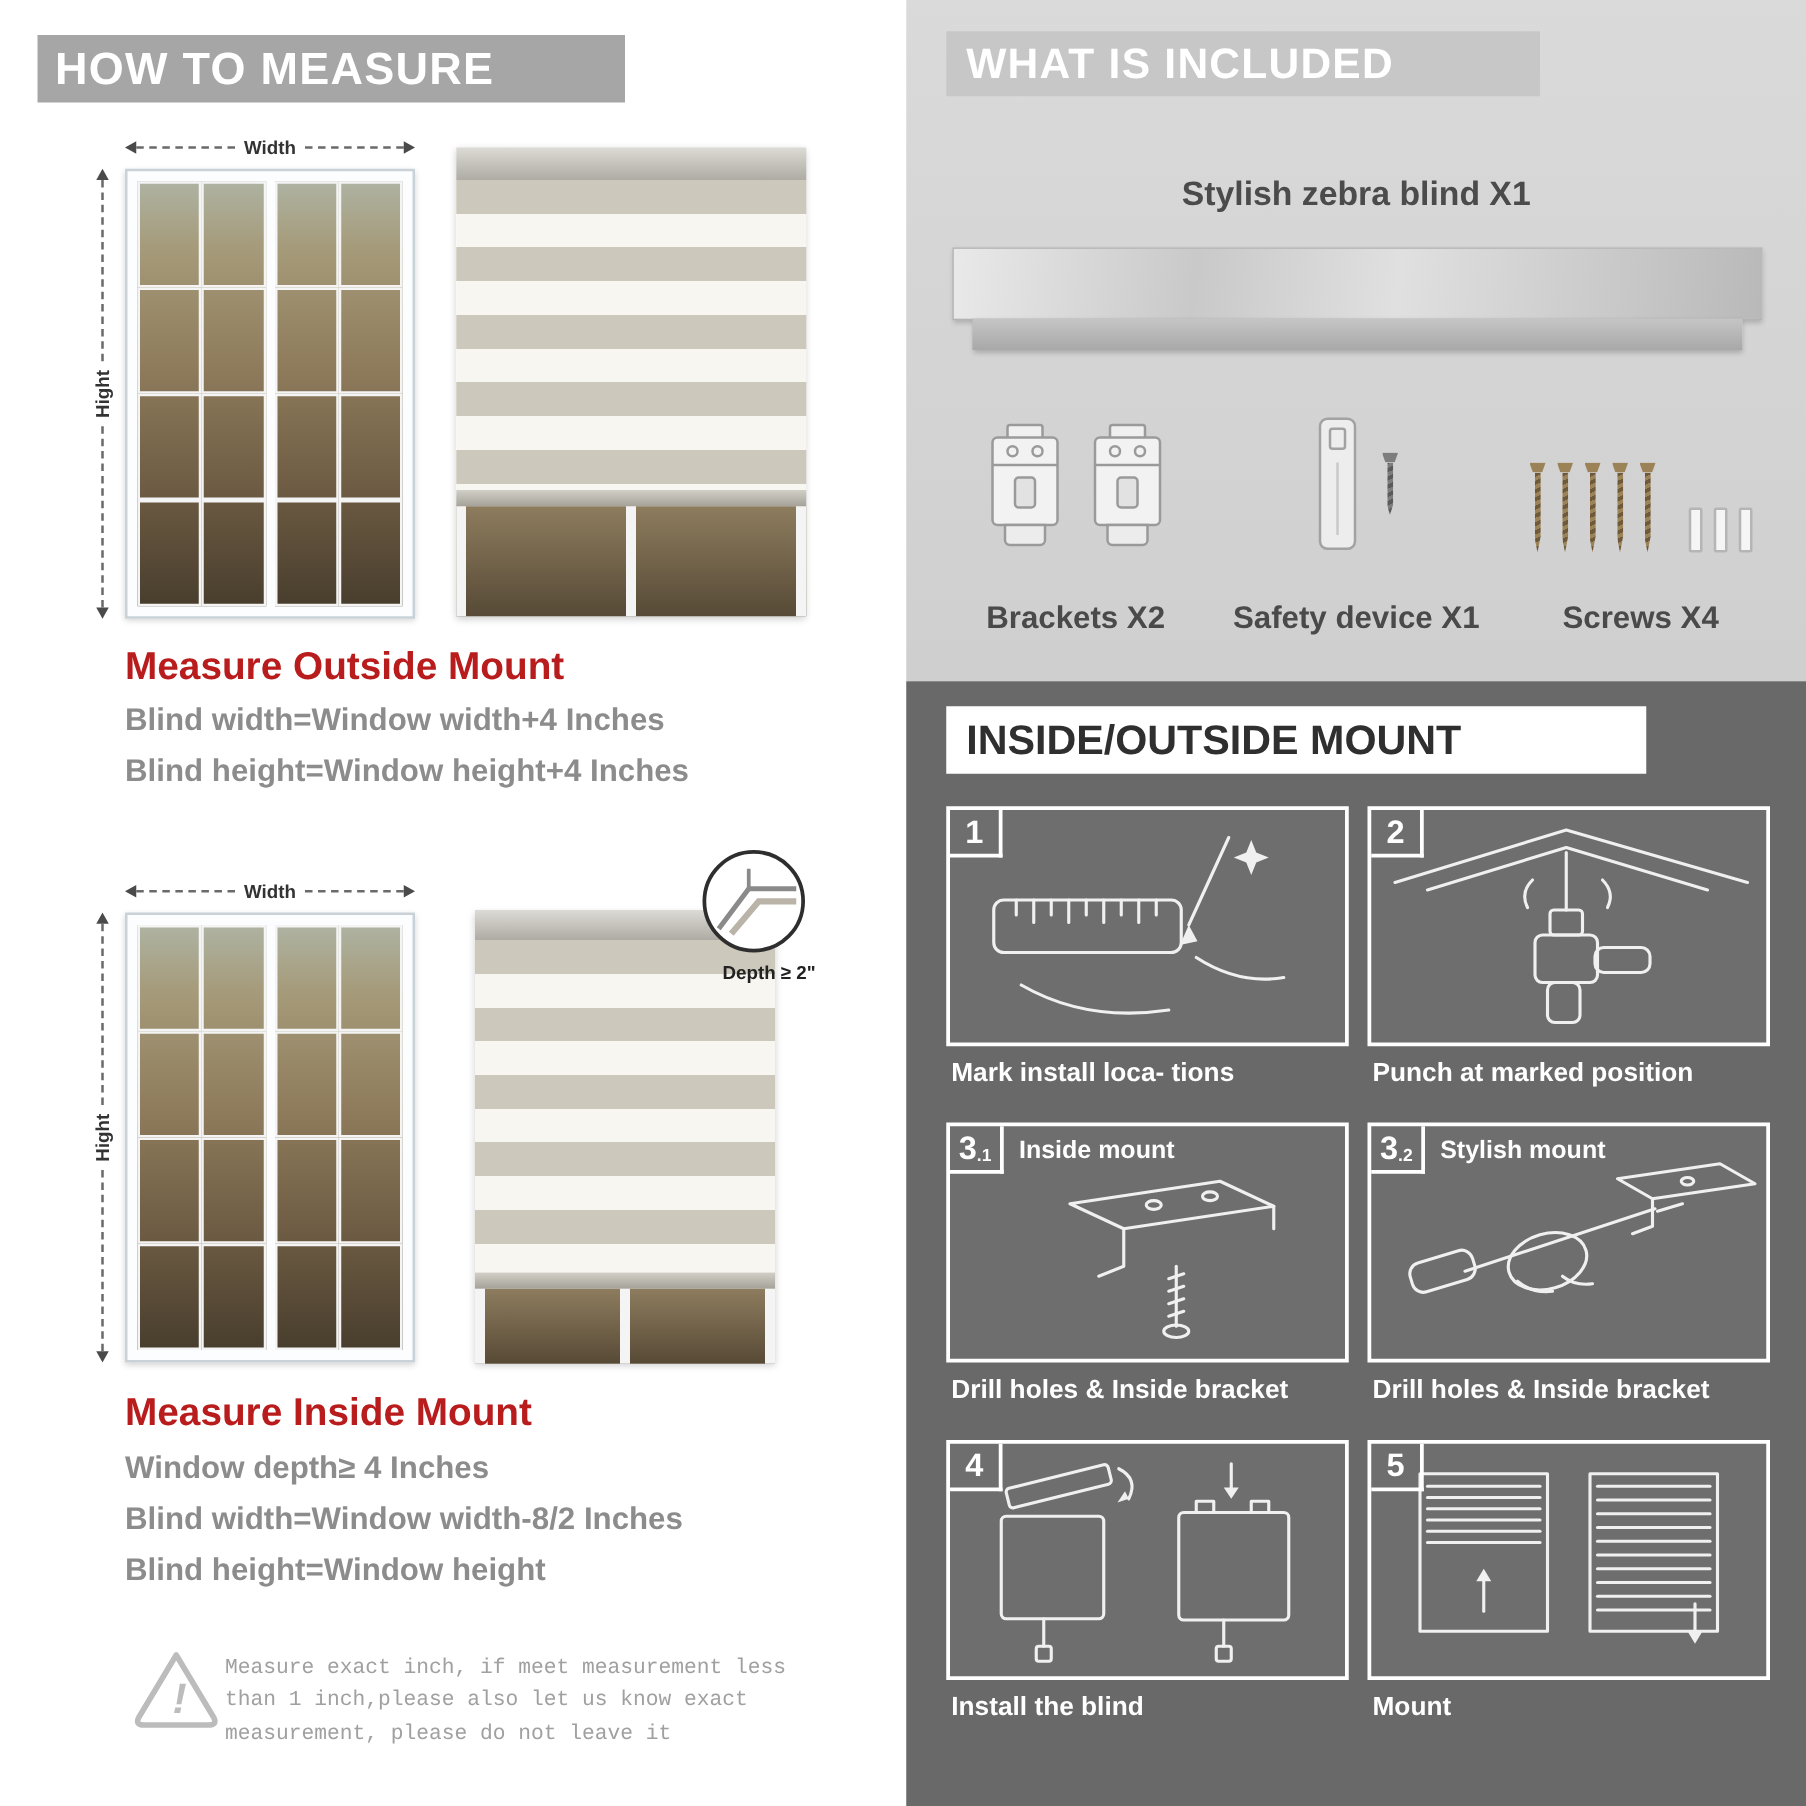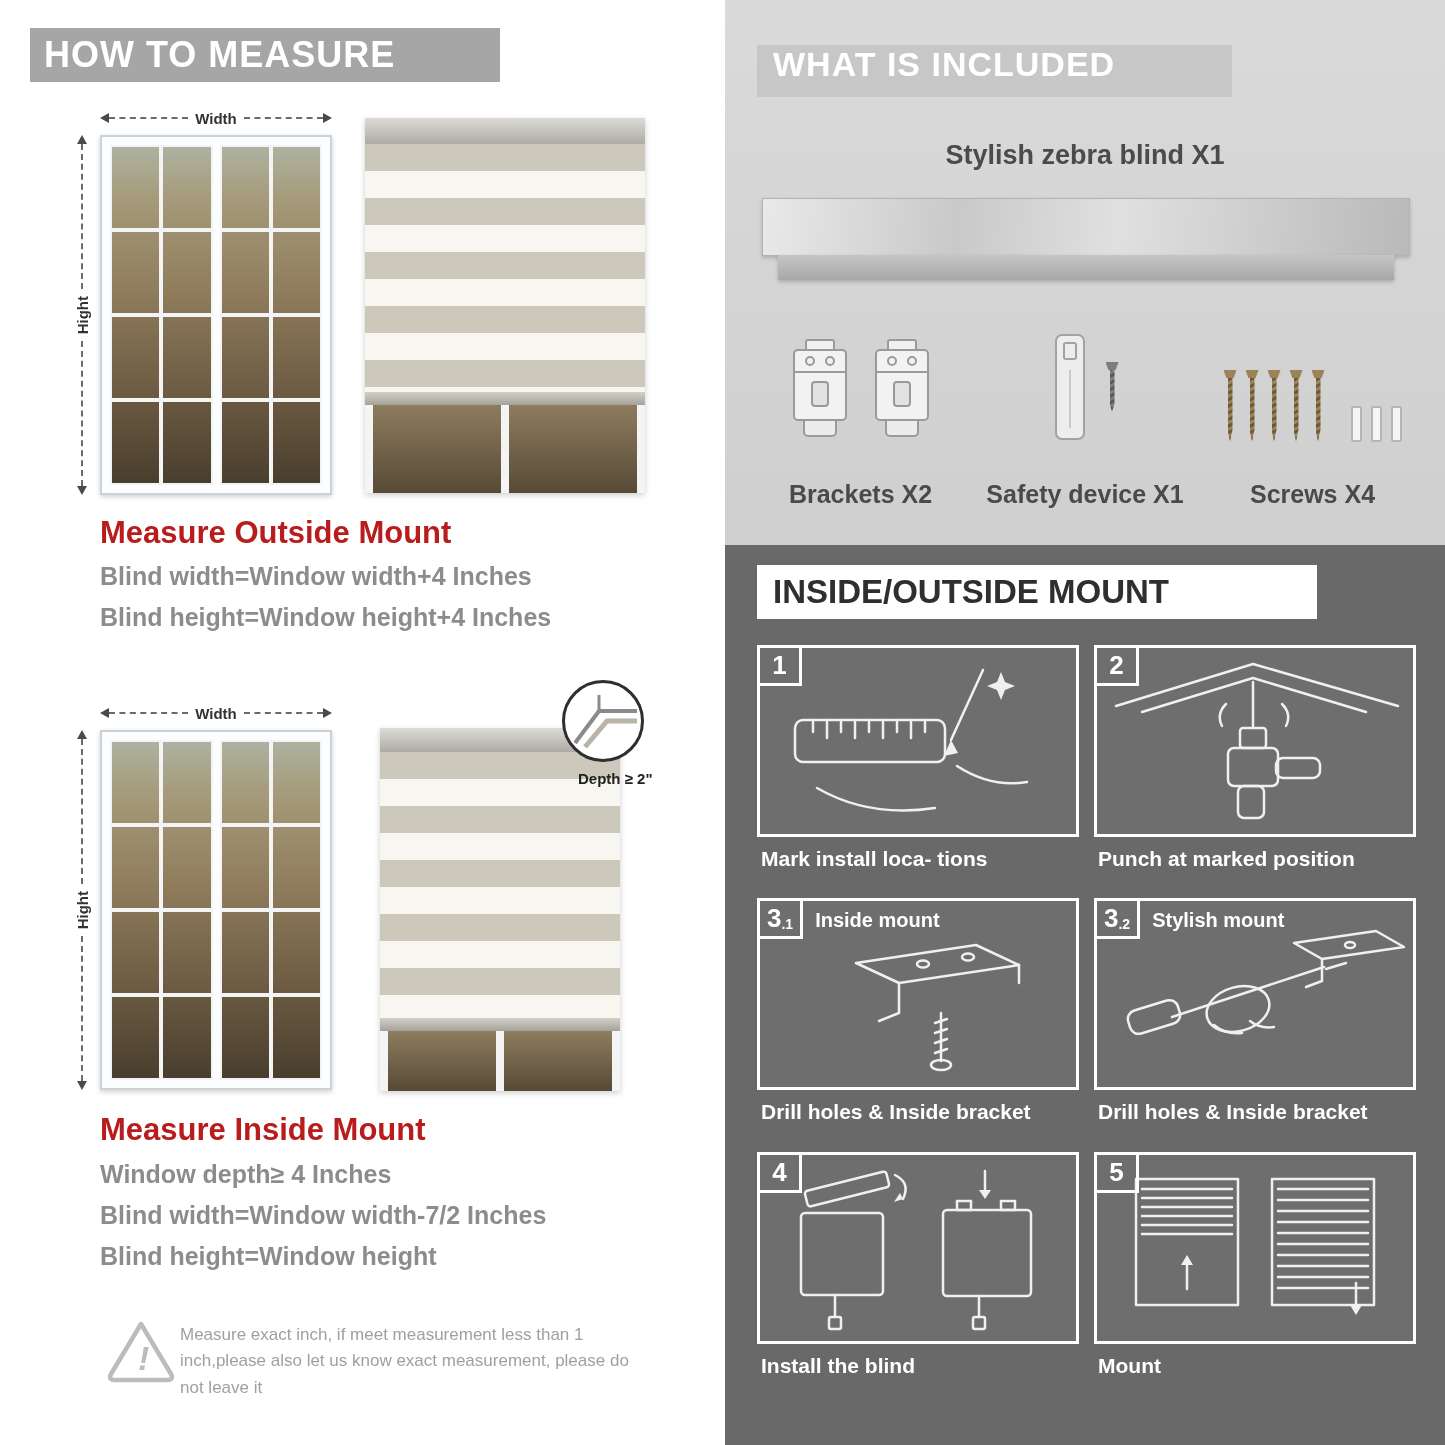--- a/index.html
+++ b/index.html
@@ -49,21 +49,21 @@
     border:3px solid #2e2e2e; background:#fff; z-index:5; display:flex; align-items:center; justify-content:center; }
   .depth-label { position:absolute; font-size:15px; font-weight:bold; color:#222; z-index:5; }
 
   .warning-text { font-size:17px; color:#a0a0a0; line-height:1.55; width:455px; }
 
   
   .included-panel { left:725px; top:0; width:720px; height:545px;
     background:linear-gradient(180deg,#dadada,#cfcfcf); }
   .included-banner { left:757px; top:25px; width:475px; height:52px; background:#c7c7c7;
     color:#fff; font-size:34px; font-weight:bold; letter-spacing:1px;
-    display:flex; padding-left:16px;margin-top:20px; }
+    display:flex; align-items:center; padding-left:16px; }
   .blind-label { left:725px; top:140px; width:720px; text-align:center;
     font-size:27px; font-weight:bold; color:#4b4b4b; }
   .cassette-bar { left:762px; top:198px; width:648px; height:58px;
     background:linear-gradient(96deg,#e9e9e9 0%,#c9c9c9 30%,#e0e0e0 55%,#b9b9b9 100%);
     border:1px solid #b3b3b3; box-shadow:0 2px 4px rgba(0,0,0,.18); }
   .cassette-lip { left:778px; top:255px; width:616px; height:25px;
     background:linear-gradient(180deg,#c5c5c5,#a8a8a8); box-shadow:0 2px 4px rgba(0,0,0,.2); }
 
   .hw-group { position:absolute; display:flex; flex-direction:column; align-items:center; gap:38px; }
   .hw-icons { display:flex; align-items:flex-end; }
@@ -200,30 +200,30 @@
   <svg width="76" height="76" viewBox="0 0 76 76">
     <polyline points="10,60 34,28 72,28" fill="none" stroke="#8a8a8a" stroke-width="4"></polyline>
     <polyline points="20,64 42,38 72,38" fill="none" stroke="#b9b3a8" stroke-width="5"></polyline>
     <line x1="34" y1="28" x2="34" y2="12" stroke="#8a8a8a" stroke-width="3"></line>
   </svg>
 </div>
 <div class="abs depth-label" style="left:578px; top:770px;">Depth ≥ 2"</div>
 
 <div class="abs section-title" style="left:100px; top:1112px;">Measure Inside Mount</div>
 <div class="abs measure-line" style="left:100px; top:1160px;">Window depth≥ 4 Inches</div>
-<div class="abs measure-line" style="left:100px; top:1201px;">Blind width=Window width-7/2 Inches</div>
+<div class="abs measure-line" style="left:100px; top:1201px;">Blind width=Window width-8/2 Inches</div>
 <div class="abs measure-line" style="left:100px; top:1242px;">Blind height=Window height</div>
 
 <div class="abs" style="left:105px; top:1318px;">
   <svg width="72" height="68" viewBox="0 0 72 68">
     <path d="M36 6 L66 56 Q69 62 62 62 L10 62 Q3 62 6 56 Z" fill="none" stroke="#bcbcbc" stroke-width="4.5" stroke-linejoin="round"></path>
     <text x="33" y="52" font-size="34" font-weight="bold" font-style="italic" fill="#bcbcbc">!</text>
   </svg>
 </div>
-<div class="abs warning-text" style="left:180px; top:1322px;">Measure exact inch, if meet measurement less than 1 inch,please also let us know exact measurement, please do not leave it</div>
+<div class="abs warning-text" style="left:180px; top:1322px;font-family:Liberation Mono, monospace;">Measure exact inch, if meet measurement less than 1 inch,please also let us know exact measurement, please do not leave it</div>
 
 <div class="abs included-panel"></div>
 
 <div class="abs included-banner">
   <span>WHAT IS INCLUDED</span>
 </div>
 
 <div class="abs blind-label">Stylish zebra blind X1</div>
 <div class="abs cassette-bar"></div>
 <div class="abs cassette-lip"></div>

